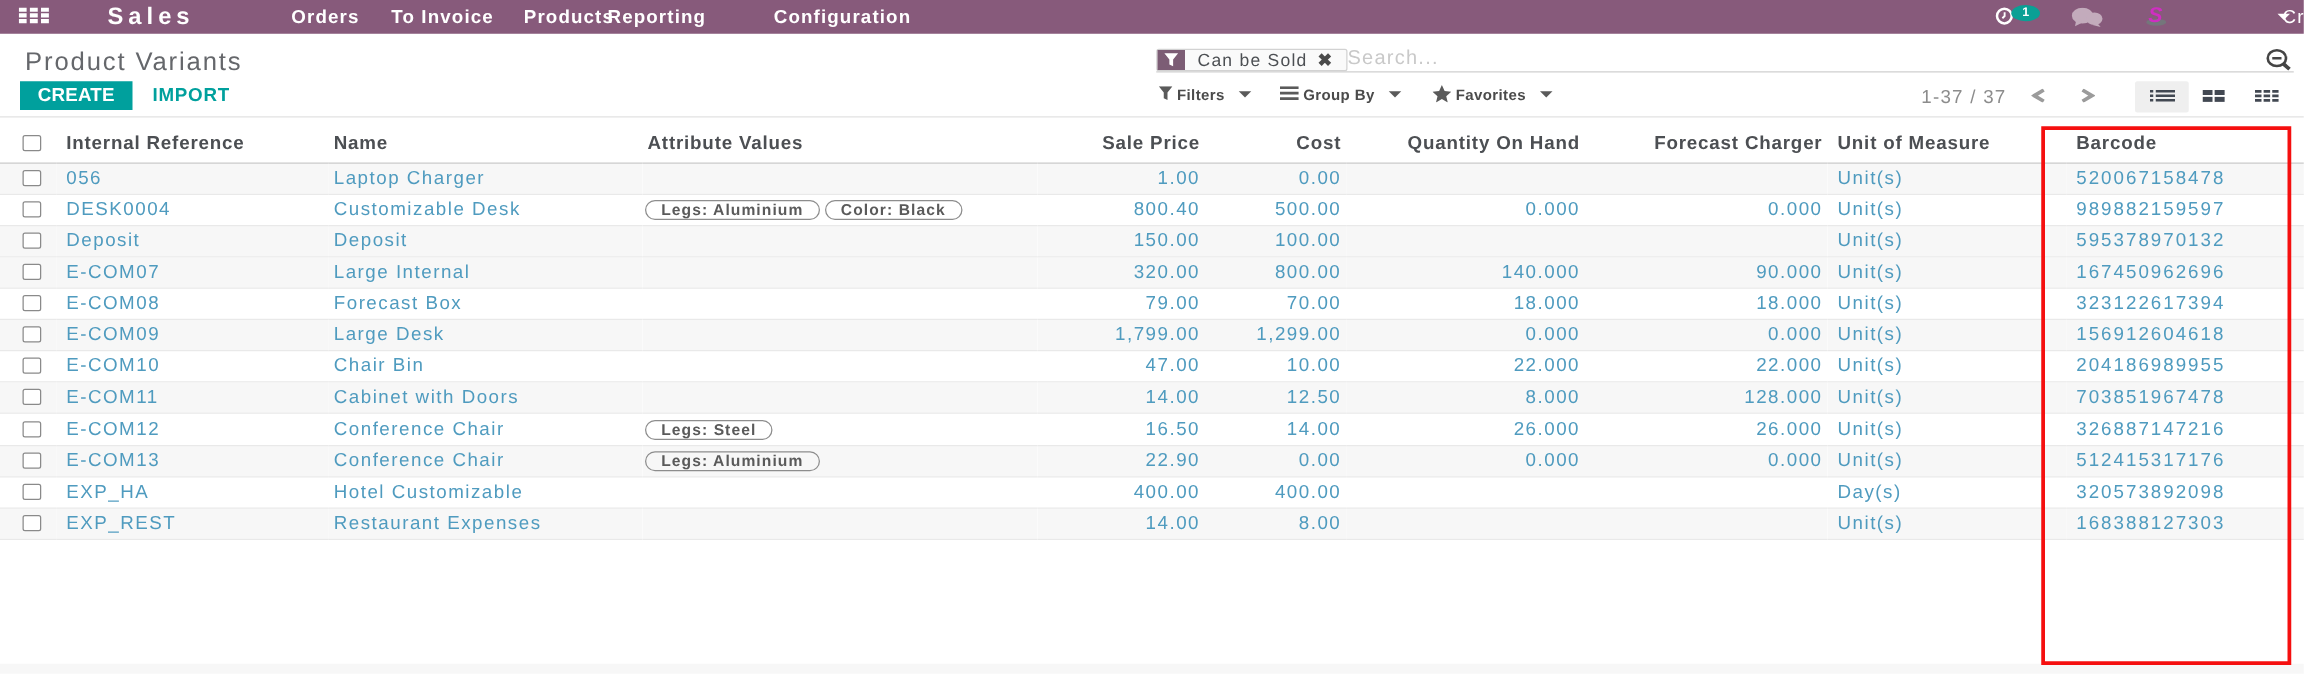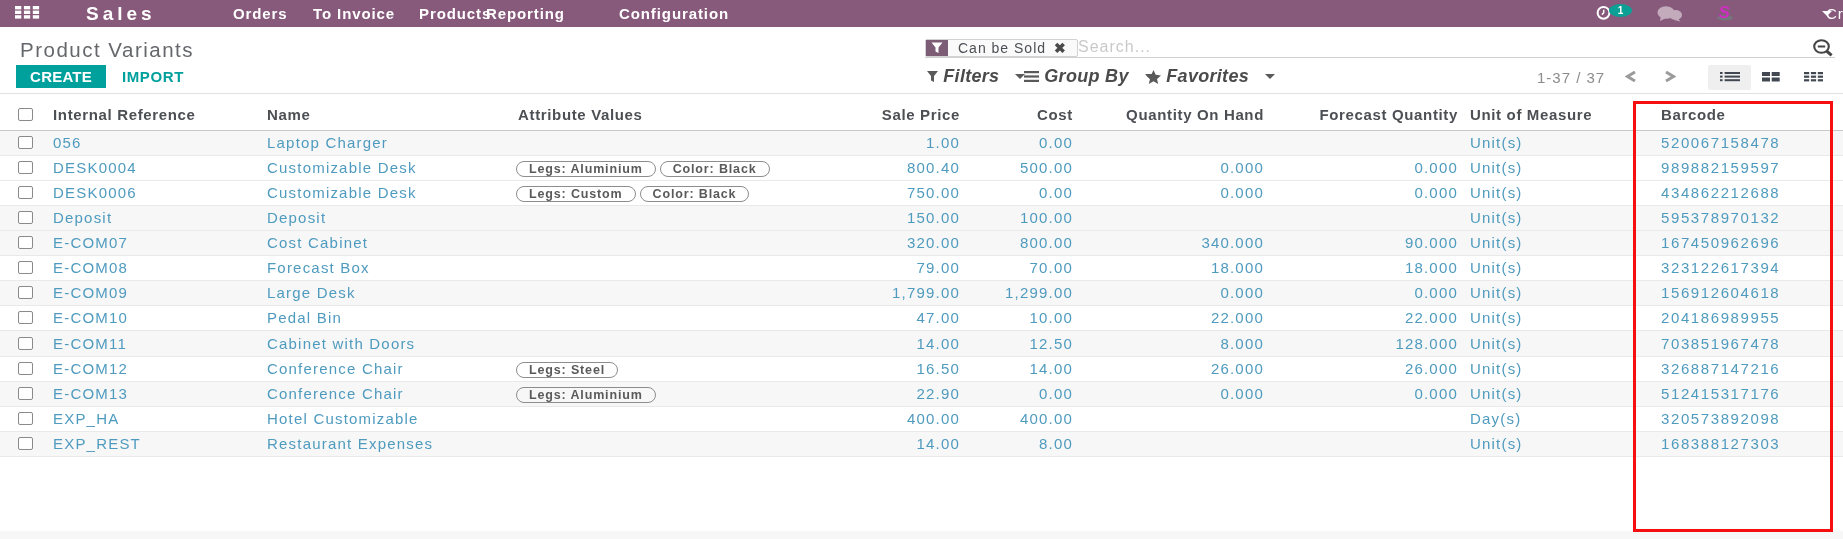--- a/index.html
+++ b/index.html
@@ -29,21 +29,21 @@
 #searchline { position:absolute; left:925px; top:57px; width:910px; height:1px; background:#d0d0d0; }
 
 
 #ctrl-border { position:absolute; left:0; top:93px; width:1843px; height:1px; background:#e2e2e2; }
 #btn-create { position:absolute; left:16px; top:65px; width:90px; height:23px;
   background:#00A09D; color:#fff; font-size:15px; font-weight:bold; text-align:center;
   line-height:23px; letter-spacing:0.2px; }
 #btn-import { position:absolute; left:122px; top:65px; height:23px; line-height:23px;
   color:#00A09D; font-size:15px; font-weight:bold; letter-spacing:0.6px; }
 .fitem { position:absolute; top:65px; height:23px; line-height:23px; color:#4b4b4b;
-  font-size:18px; font-weight:bold; letter-spacing:0.3px; white-space:nowrap;font-style:italic; }
+  font-size:12px; font-weight:bold; letter-spacing:0.3px; white-space:nowrap; }
 .caret { display:inline-block; width:0; height:0; border-left:5px solid transparent;
   border-right:5px solid transparent; border-top:5px solid #5a5a5a; vertical-align:middle; }
 #pager { position:absolute; left:1537px; top:66px; height:23px; line-height:23px;
   color:#8c8c8c; font-size:15px; letter-spacing:1px; }
 
 
 #vsw-list { position:absolute; left:1708px; top:65px; width:43px; height:25px;
   background:#efefef; border-radius:2px; }
 
 
@@ -216,21 +216,21 @@
 <tr>
   <th>
           <span class="cb"></span>
         </th>
   <th style="padding-left:8px">Internal Reference</th>
   <th style="padding-left:4px">Name</th>
   <th style="padding-left:4px">Attribute Values</th>
   <th class="num" style="padding-right:4px">Sale Price</th>
   <th class="num" style="padding-right:4px">Cost</th>
   <th class="num" style="padding-right:4px">Quantity On Hand</th>
-  <th class="num" style="padding-right:4px">Forecast Quantity</th>
+  <th class="num" style="padding-right:4px">Forecast Charger</th>
   <th style="padding-left:8px">Unit of Measure</th>
   <th style="padding-left:8px">Barcode</th>
 </tr>
 </thead>
 <tbody>
 <tr class="odd">
   <td>
           <span class="cb"></span>
         </td>
   <td style="padding-left:8px">056</td>
@@ -250,58 +250,44 @@
   <td style="padding-left:8px">DESK0004</td>
   <td style="padding-left:4px">Customizable Desk</td>
   <td style="padding-left:2px"><span class="pill">Legs: Aluminium</span><span class="pill">Color: Black</span></td>
   <td class="num" style="padding-right:4px">800.40</td>
   <td class="num" style="padding-right:4px">500.00</td>
   <td class="num" style="padding-right:4px">0.000</td>
   <td class="num" style="padding-right:4px">0.000</td>
   <td style="padding-left:8px">Unit(s)</td>
   <td class="bc" style="padding-left:8px">989882159597</td>
 </tr>
-<tr>
-  <td>
-          <span class="cb"></span>
-        </td>
-  <td style="padding-left:8px">DESK0006</td>
-  <td style="padding-left:4px">Customizable Desk</td>
-  <td style="padding-left:2px"><span class="pill">Legs: Custom</span><span class="pill">Color: Black</span></td>
-  <td class="num" style="padding-right:4px">750.00</td>
-  <td class="num" style="padding-right:4px">0.00</td>
-  <td class="num" style="padding-right:4px">0.000</td>
-  <td class="num" style="padding-right:4px">0.000</td>
-  <td style="padding-left:8px">Unit(s)</td>
-  <td class="bc" style="padding-left:8px">434862212688</td>
-</tr>
 <tr class="odd">
   <td>
           <span class="cb"></span>
         </td>
   <td style="padding-left:8px">Deposit</td>
   <td style="padding-left:4px">Deposit</td>
   <td style="padding-left:4px"></td>
   <td class="num" style="padding-right:4px">150.00</td>
   <td class="num" style="padding-right:4px">100.00</td>
   <td class="num" style="padding-right:4px"></td>
   <td class="num" style="padding-right:4px"></td>
   <td style="padding-left:8px">Unit(s)</td>
   <td class="bc" style="padding-left:8px">595378970132</td>
 </tr>
 <tr class="odd">
   <td>
           <span class="cb"></span>
         </td>
   <td style="padding-left:8px">E-COM07</td>
-  <td style="padding-left:4px">Cost Cabinet</td>
+  <td style="padding-left:4px">Large Internal</td>
   <td style="padding-left:4px"></td>
   <td class="num" style="padding-right:4px">320.00</td>
   <td class="num" style="padding-right:4px">800.00</td>
-  <td class="num" style="padding-right:4px">340.000</td>
+  <td class="num" style="padding-right:4px">140.000</td>
   <td class="num" style="padding-right:4px">90.000</td>
   <td style="padding-left:8px">Unit(s)</td>
   <td class="bc" style="padding-left:8px">167450962696</td>
 </tr>
 <tr>
   <td>
           <span class="cb"></span>
         </td>
   <td style="padding-left:8px">E-COM08</td>
   <td style="padding-left:4px">Forecast Box</td>
@@ -325,21 +311,21 @@
   <td class="num" style="padding-right:4px">0.000</td>
   <td class="num" style="padding-right:4px">0.000</td>
   <td style="padding-left:8px">Unit(s)</td>
   <td class="bc" style="padding-left:8px">156912604618</td>
 </tr>
 <tr>
   <td>
           <span class="cb"></span>
         </td>
   <td style="padding-left:8px">E-COM10</td>
-  <td style="padding-left:4px">Pedal Bin</td>
+  <td style="padding-left:4px">Chair Bin</td>
   <td style="padding-left:4px"></td>
   <td class="num" style="padding-right:4px">47.00</td>
   <td class="num" style="padding-right:4px">10.00</td>
   <td class="num" style="padding-right:4px">22.000</td>
   <td class="num" style="padding-right:4px">22.000</td>
   <td style="padding-left:8px">Unit(s)</td>
   <td class="bc" style="padding-left:8px">204186989955</td>
 </tr>
 <tr class="odd">
   <td>

